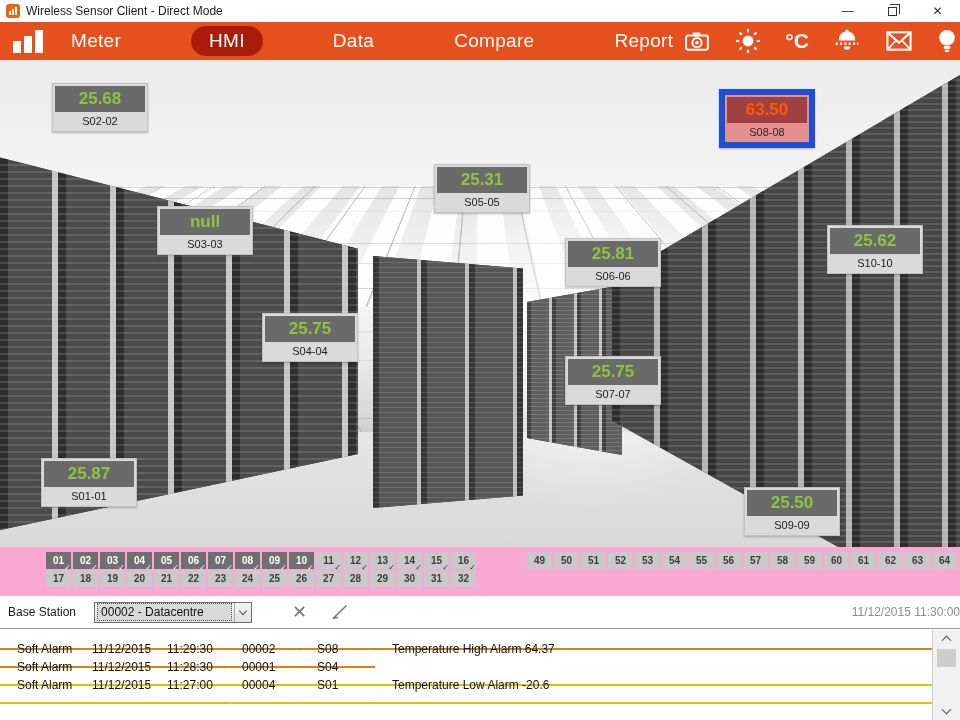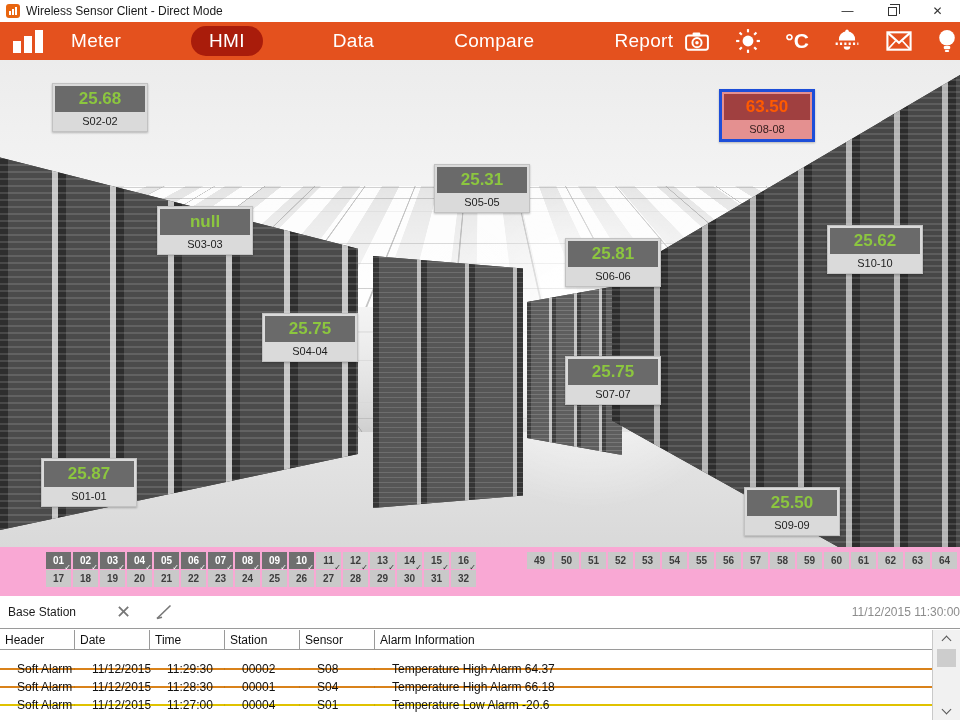--- a/index.html
+++ b/index.html
@@ -77,21 +77,21 @@
       repeating-linear-gradient(0deg, rgba(255,255,255,.12) 0 2px, transparent 2px 6px),
       repeating-linear-gradient(90deg, #2d2d2d 0 8px, #474747 8px 42px, #b3b3b3 42px 48px),
       #383838; }
 
   
   .sensor { position:absolute; width:96px; background:#DADADA; border:1px solid #C2C2C2; padding:2px; z-index:5;
             box-shadow:0 1px 2px rgba(0,0,0,.25); cursor:default; }
   .sensor .val { height:26px; background:#6A6A6A; color:#8CC63F; font-size:17px; font-weight:bold;
                  display:flex; align-items:center; justify-content:center; }
   .sensor .lbl { height:17px; color:#1d1d1d; font-size:11px; display:flex; align-items:center; justify-content:center; }
-  .sensor.alarm { background:#E49090; border:3px solid #1d4ed8; }
+  .sensor.alarm { background:#E49090; border:6px solid #1d4ed8; }
   .sensor.alarm .val { background:#A04040; color:#FF5A00; }
   .sensor.alarm .lbl { color:#38201f; }
 
   
   .selector-strip { position:absolute; left:0; top:547px; width:960px; height:49px; background:#f9a8d4; }
   .grid { position:absolute; top:5px; display:flex; flex-direction:column; gap:1px; }
   .grid-left { left:46px; } .grid-right { left:527px; }
   .grow { display:flex; gap:2px; }
   .cell { position:relative; width:25px; height:17px; background:#C9C9C9; color:#3d3d3d;
           font-size:10px; font-weight:bold; display:flex; align-items:center; justify-content:center; cursor:default; }
@@ -326,55 +326,52 @@
           <div class="cell">61</div>
           <div class="cell">62</div>
           <div class="cell">63</div>
           <div class="cell">64</div>
         </div>
       </div>
   </div>
 
   <div class="basebar">
     <div class="bs-label">Base Station</div>
+    <div class="combo">
+      <div class="combo-text">00002 - Datacentre</div>
+      <div class="combo-arrow">
+          <span class="chev"></span>
+        </div>
+    </div>
     <div class="tool-x">✕</div>
     <div class="tool-pencil">
       <svg width="22" height="20" viewBox="0 0 22 20">
           <path d="M4 16.5 L17.5 3.5" stroke="#777" stroke-width="1.6" fill="none"></path>
           <path d="M4 16.5 L9 15.3" stroke="#777" stroke-width="1.6" fill="none"></path>
         </svg>
     </div>
     <div class="timestamp">11/12/2015 11:30:00</div>
   </div>
 
   <div class="table-wrap">
-    <div class="thead" id="thead">
-        <div class="tcell c0">Header</div>
-        <div class="tcell c1">Date</div>
-        <div class="tcell c2">Time</div>
-        <div class="tcell c3">Station</div>
-        <div class="tcell c4">Sensor</div>
-        <div class="tcell c5">Alarm Information</div>
-      </div>
     <div id="tbody">
         <div class="trow high">
           <div class="tcell c0">Soft Alarm</div>
           <div class="tcell c1">11/12/2015</div>
           <div class="tcell c2">11:29:30</div>
           <div class="tcell c3">00002</div>
           <div class="tcell c4">S08</div>
           <div class="tcell c5">Temperature High Alarm 64.37</div>
         </div>
         <div class="trow high">
           <div class="tcell c0">Soft Alarm</div>
           <div class="tcell c1">11/12/2015</div>
           <div class="tcell c2">11:28:30</div>
           <div class="tcell c3">00001</div>
           <div class="tcell c4">S04</div>
-          <div class="tcell c5">Temperature High Alarm 66.18</div>
         </div>
         <div class="trow low">
           <div class="tcell c0">Soft Alarm</div>
           <div class="tcell c1">11/12/2015</div>
           <div class="tcell c2">11:27:00</div>
           <div class="tcell c3">00004</div>
           <div class="tcell c4">S01</div>
           <div class="tcell c5">Temperature Low Alarm -20.6</div>
         </div>
         <div class="trow low">

